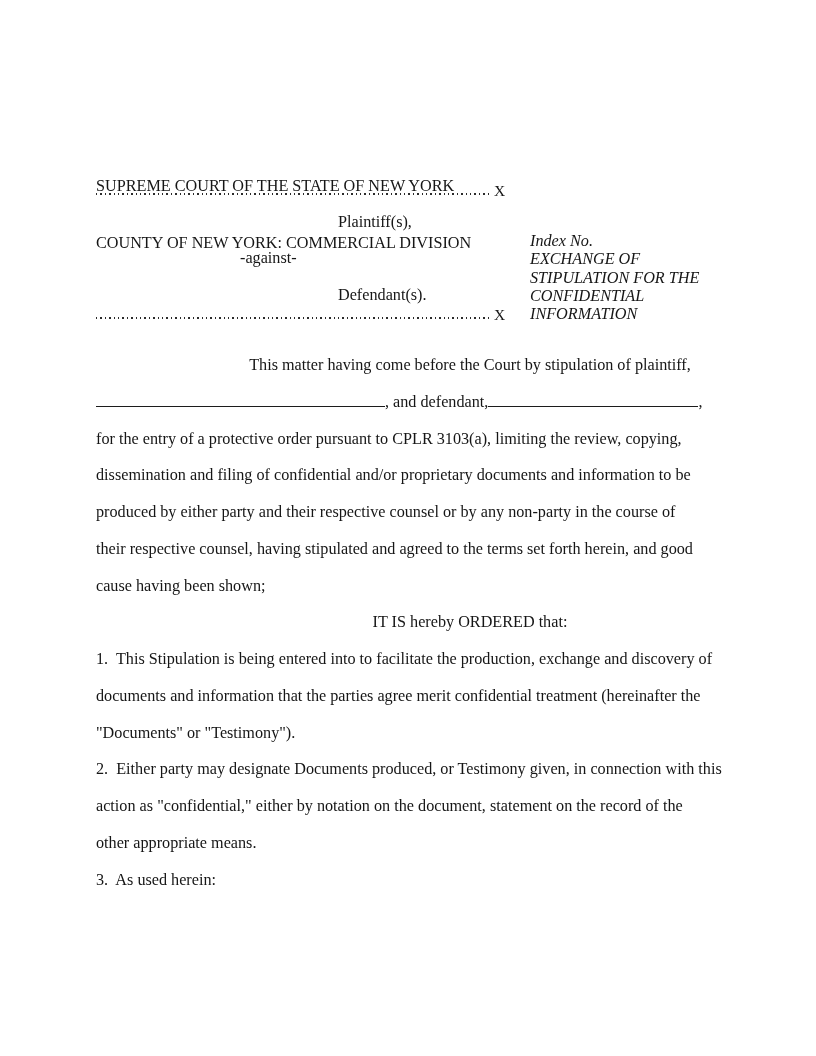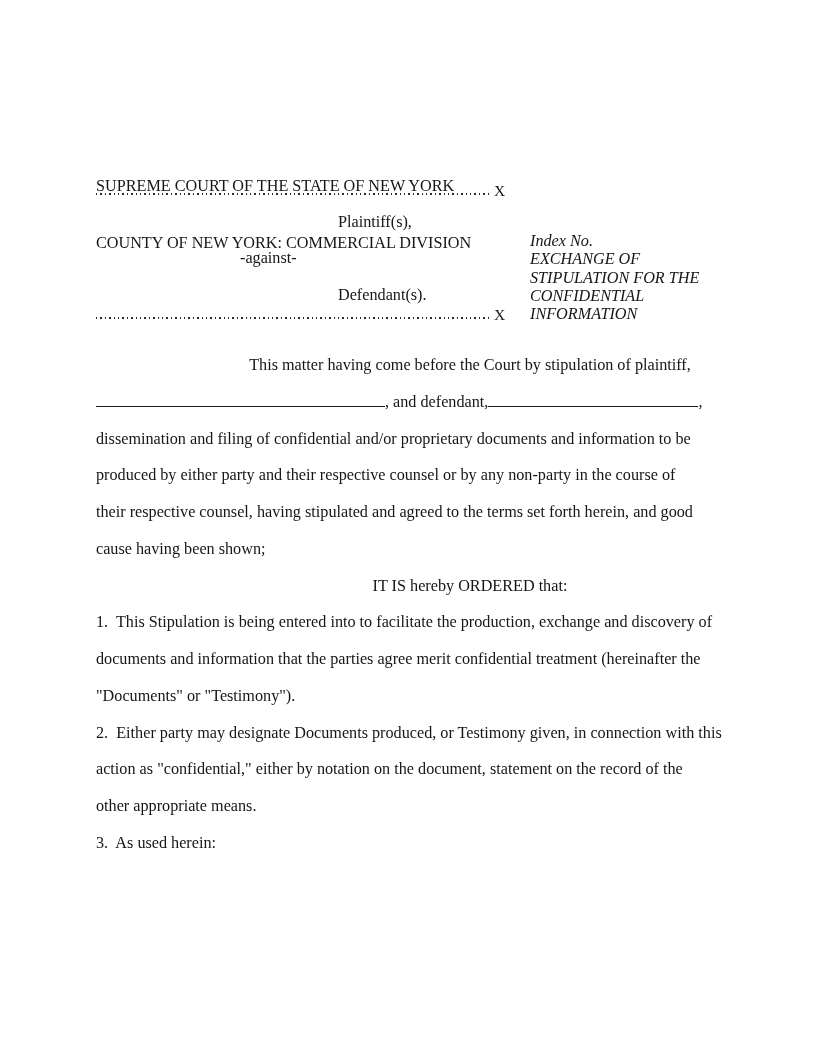--- a/index.html
+++ b/index.html
@@ -131,20 +131,21 @@
     <div class="dotted-rule"></div>
     <span class="x-marker">X</span>
   </div>
 
   <div class="document-body">
     <div class="line indent">This matter having come before the Court by stipulation of plaintiff,</div>
 
     <div class="line"><span class="blank blank-plaintiff"></span><span>, and defendant,</span><span class="blank blank-defendant"></span><span>,</span></div>
 
     <div>
+        <div class="line">for the entry of a protective order pursuant to CPLR 3103(a), limiting the review, copying,</div>
         <div class="line">dissemination and filing of confidential and/or proprietary documents and information to be</div>
         <div class="line">produced by either party and their respective counsel or by any non-party in the course of</div>
         <div class="line">their respective counsel, having stipulated and agreed to the terms set forth herein, and good</div>
         <div class="line">cause having been shown;</div>
       </div>
 
     <div class="line indent">IT IS hereby ORDERED that:</div>
 
     <div>
         <div class="line">1.  This Stipulation is being entered into to facilitate the production, exchange and discovery of</div>

